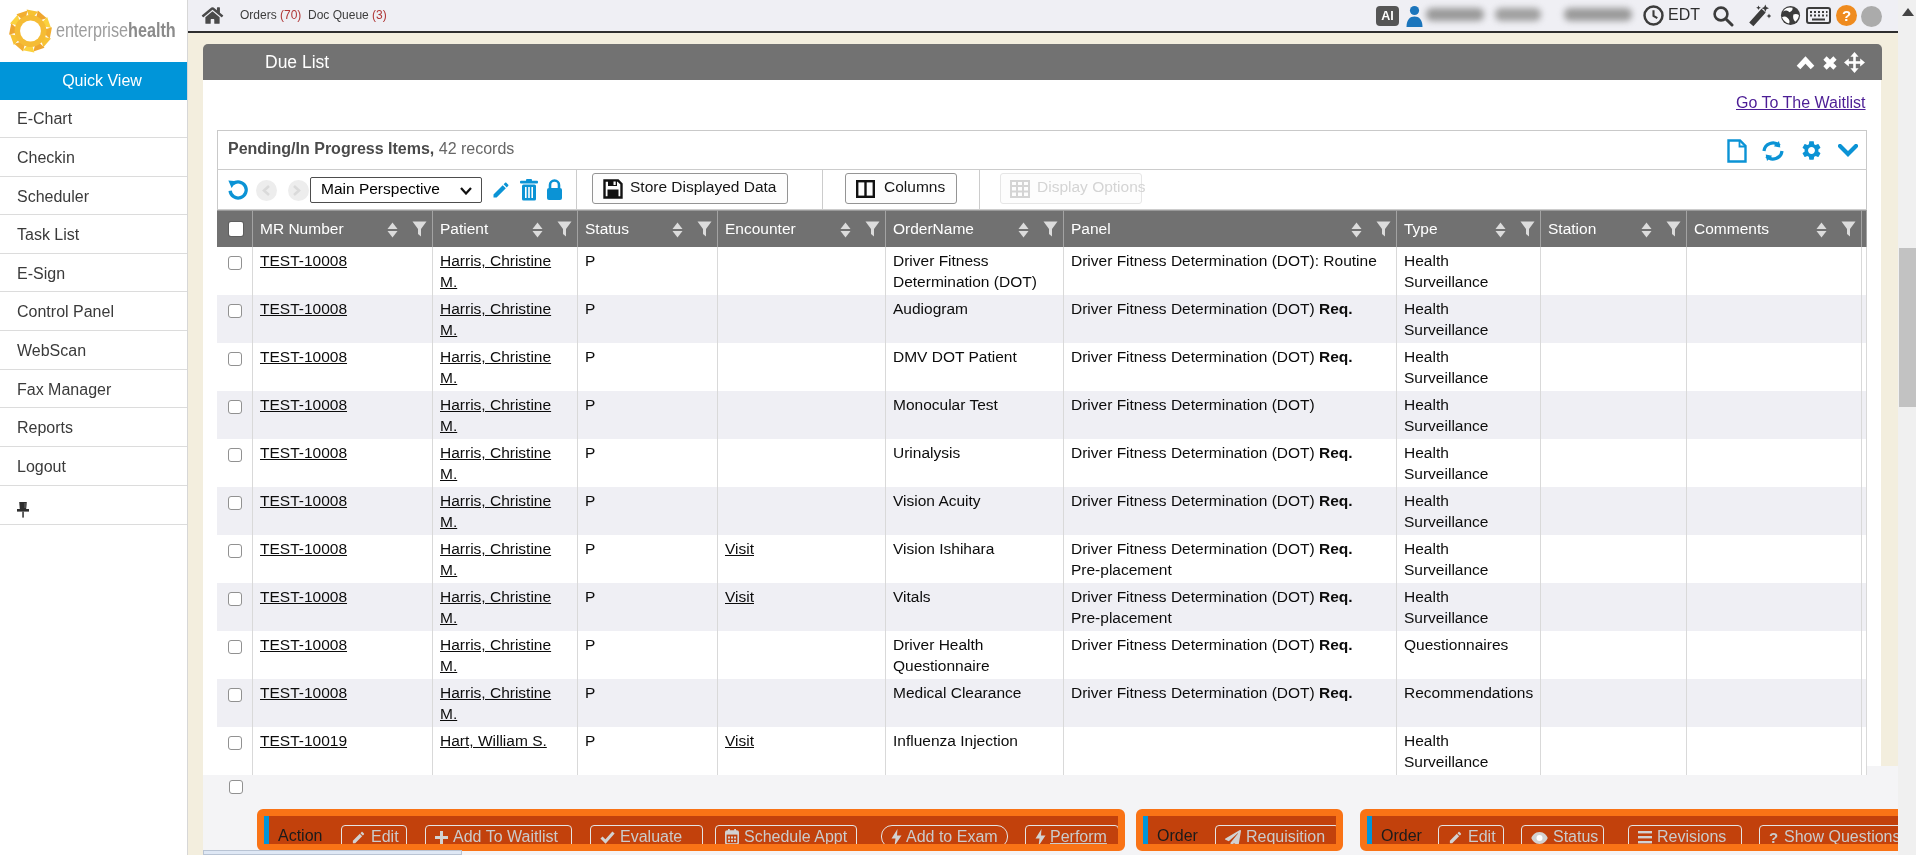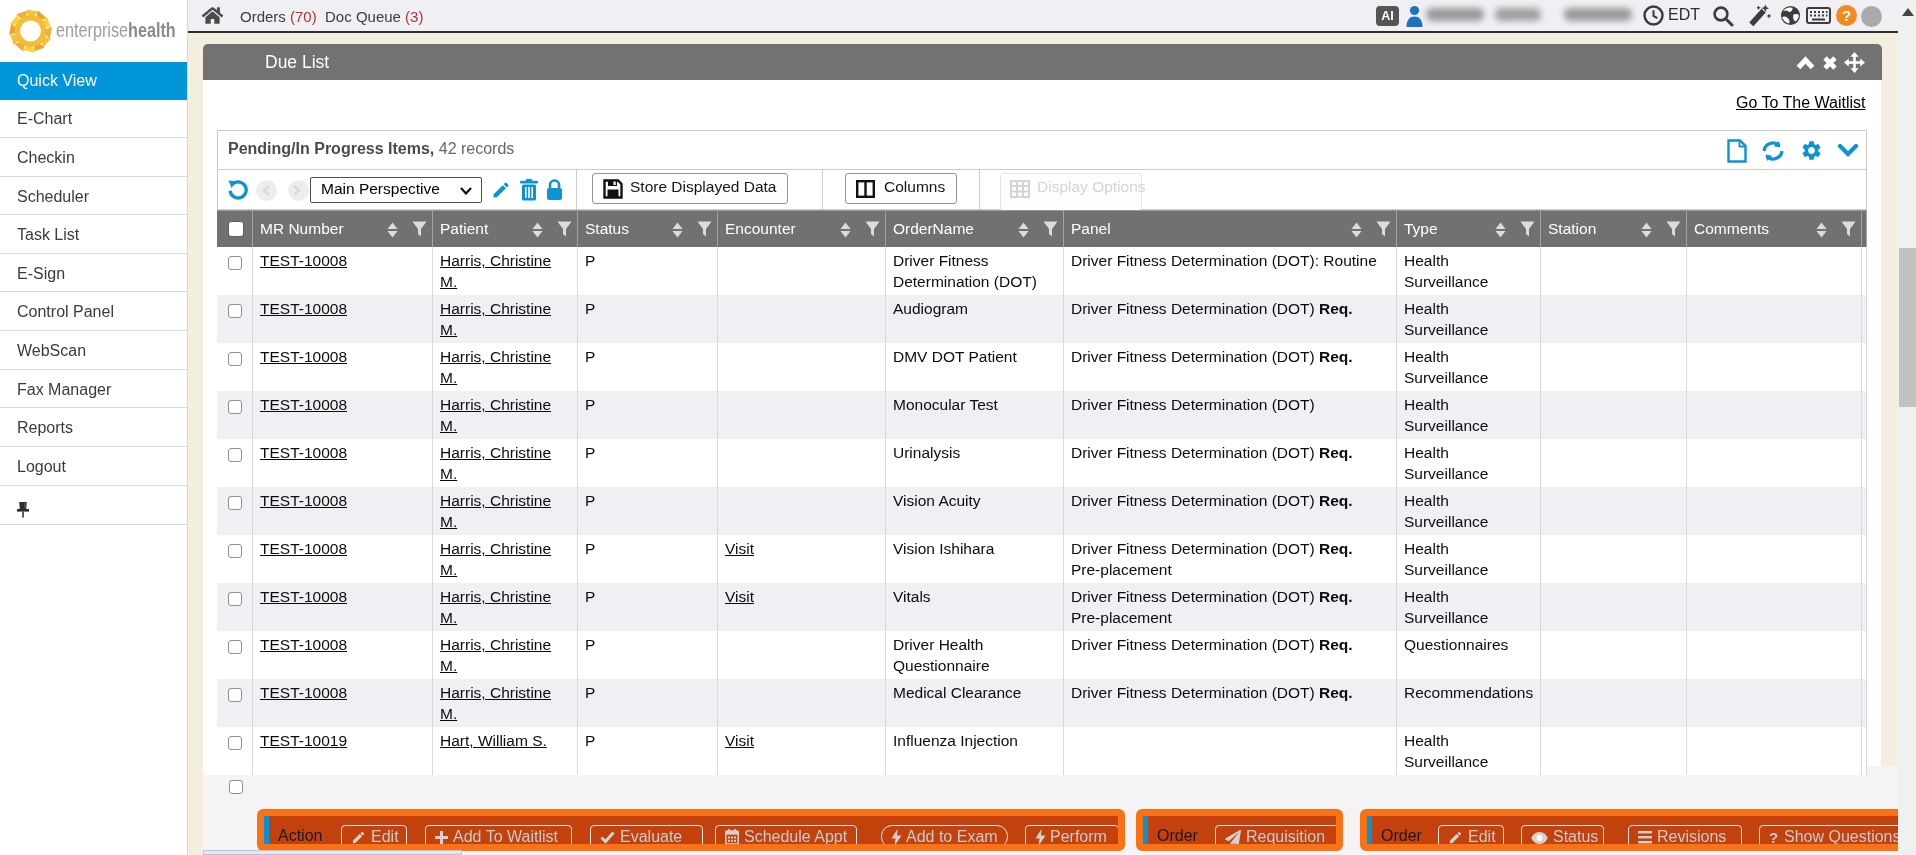--- a/index.html
+++ b/index.html
@@ -9,26 +9,26 @@
   
   #topbar { left:188px; top:0; width:1710px; height:31px; background:#efeff4; }
   #topline { left:188px; top:31px; width:1710px; height:2px; background:#2e2e2e; }
   
   #cream { left:188px; top:33px; width:1710px; height:822px; background:#f3eede; }
   
   #sidebar { left:0; top:0; width:188px; height:855px; background:#fff; border-right:1px solid #d7d7d7; }
   .mitem { position:absolute; left:0; width:187px; border-bottom:1px solid #dcdcdc;
     font-size:16px; color:#3a3a3a; line-height:38px; padding-left:17px; }
   #mactive { position:absolute; left:0; top:62px; width:187px; height:38px; background:#0095d9;
-    color:#fff; font-size:16px; line-height:38px; padding-left:17px; }
+    color:#fff; font-size:16px; line-height:38px; padding-left:17px;text-align:center; }
   
   #panelbody { left:203px; top:80px; width:1678px; height:775px; background:#fff; }
   #panelbar { left:203px; top:44px; width:1679px; height:36px; background:#727272;
     border-radius:5px 5px 0 0; }
-  #waitlist { left:1736px; top:94px; font-size:16px; color:#000000; text-decoration:underline; }
+  #waitlist { left:1736px; top:94px; font-size:16px; color:#4c1d95; text-decoration:underline; }
   
   #pbox { left:217px; top:130px; width:1650px; height:645px; background:#fff; border:1px solid #c9c9c9; }
   #pboxhead { left:217px; top:130px; width:1650px; height:40px; border-bottom:1px solid #cccccc; }
   #pboxtool { left:217px; top:170px; width:1650px; height:40px; border-bottom:1px solid #cccccc; }
   .tsep { position:absolute; top:170px; height:40px; width:1px; background:#cccccc; }
   
   #tbl { position:absolute; left:217px; top:210px; border-collapse:separate; border-spacing:0; table-layout:fixed; width:1650px; }
   #tbl th, #tbl td { box-sizing:border-box; }
   #tbl th { background:#717171; height:37px; border-right:1px solid #a3a3a3;
     font-size:15.5px; font-weight:normal; color:#fff; text-align:left; padding:0 0 0 7px;
@@ -61,21 +61,21 @@
 </style>
 </head>
 <body>
 <div id="topbar" class="abs"></div>
 <div id="topline" class="abs"></div>
 <div id="cream" class="abs"></div>
 
 <svg class="icon" style="left:201px;top:6px" width="23" height="19" viewBox="0 0 576 512">
   <path fill="#4a4a4a" d="M280.37 148.26L96 300.11V464a16 16 0 0 0 16 16l112.06-.29a16 16 0 0 0 15.92-16V368a16 16 0 0 1 16-16h64a16 16 0 0 1 16 16v95.64a16 16 0 0 0 16 16.05L464 480a16 16 0 0 0 16-16V300L295.67 148.26a12.19 12.19 0 0 0-15.3 0zM571.6 251.47L488 182.56V44.05a12 12 0 0 0-12-12h-56a12 12 0 0 0-12 12v72.61L318.47 43a48 48 0 0 0-61 0L4.34 251.47a12 12 0 0 0-1.6 16.9l25.5 31A12 12 0 0 0 45.15 301l235.22-193.74a12.19 12.19 0 0 1 15.3 0L530.9 301a12 12 0 0 0 16.9-1.6l25.5-31a12 12 0 0 0-1.7-16.93z"></path>
 </svg>
-<div class="abs" style="left:240px;top:8px;font-size:15px;color:#3d3d3d;">Orders <span style="color:#b03636;">(70)</span>&nbsp;&nbsp;Doc Queue <span style="color:#b03636;">(3)</span></div>
+<div class="abs" style="left:240px;top:8px;font-size:12px;color:#3d3d3d;">Orders <span style="color:#b03636;">(70)</span>&nbsp;&nbsp;Doc Queue <span style="color:#b03636;">(3)</span></div>
 <div class="abs" style="left:1376px;top:6px;width:23px;height:20px;background:#555555;border-radius:4px;color:#fff;font-size:12.5px;font-weight:bold;text-align:center;line-height:20px;">AI</div>
 <svg class="icon" style="left:1406px;top:5px" width="17" height="22" viewBox="0 0 17 22">
   <circle cx="8.5" cy="5.5" r="4.6" fill="#1b75bc"></circle>
     <path d="M0.5 22 C0.5 14.5 4 11.5 8.5 11.5 C13 11.5 16.5 14.5 16.5 22 Z" fill="#1b75bc"></path>
 </svg>
 <div class="abs" style="left:1426px;top:8px;width:58px;height:13px;background:#9a9a9a;border-radius:6px;filter:blur(3px);"></div>
 <div class="abs" style="left:1495px;top:8px;width:46px;height:13px;background:#a0a0a0;border-radius:6px;filter:blur(3px);"></div>
 <div class="abs" style="left:1564px;top:8px;width:68px;height:13px;background:#9a9a9a;border-radius:6px;filter:blur(3px);"></div>
 <svg class="icon" style="left:1643px;top:5px" width="21" height="21" viewBox="0 0 22 22">
   <circle cx="11" cy="11" r="9.4" fill="none" stroke="#3c3c3c" stroke-width="2.6"></circle>
@@ -207,21 +207,21 @@
 </div>
 <div class="tsep" style="left:822px;"></div>
 <div class="abs" style="left:845px;top:173px;width:112px;height:31px;border:1px solid #949494;border-radius:3px;background:#fdfdfd;">
   <svg style="position:absolute;left:10px;top:6px" width="19" height="18" viewBox="0 0 19 18">
     <rect x="1.2" y="1.2" width="16.6" height="15.6" fill="none" stroke="#111" stroke-width="2.4"></rect>
     <line x1="9.5" y1="1" x2="9.5" y2="17" stroke="#111" stroke-width="2.4"></line>
   </svg>
   <div style="position:absolute;left:38px;top:4px;font-size:15.5px;color:#151515;">Columns</div>
 </div>
 <div class="tsep" style="left:979px;"></div>
-<div class="abs" style="left:1000px;top:173px;width:142px;height:38px;border:1px solid #e6e6e6;border-radius:3px;background:#fdfdfd;white-space:nowrap;">
+<div class="abs" style="left:1000px;top:173px;width:142px;height:31px;border:1px solid #e6e6e6;border-radius:3px;background:#fdfdfd;white-space:nowrap;">
   <svg style="position:absolute;left:9px;top:6px" width="20" height="18" viewBox="0 0 20 18">
     <g fill="none" stroke="#d4d4d4" stroke-width="2">
       <rect x="1" y="1" width="18" height="16"></rect>
       <line x1="1" y1="6" x2="19" y2="6"></line>
         <line x1="1" y1="11.5" x2="19" y2="11.5"></line>
       <line x1="7" y1="1" x2="7" y2="17"></line>
         <line x1="13" y1="1" x2="13" y2="17"></line>
     </g>
   </svg>
   <div style="position:absolute;left:36px;top:4px;font-size:15.5px;color:#d4d4d4;">Display Options</div>
@@ -476,21 +476,21 @@
           <rect x="3" y="10.8" width="2" height="2"></rect>
           <rect x="6" y="10.8" width="2" height="2"></rect>
           <rect x="9" y="10.8" width="2" height="2"></rect>
         </g>
       </svg><span style="margin-left:28px;">Schedule Appt</span></div>
   <div class="gbtn" style="left:617px;width:127px;border-radius:11px;"><svg style="position:absolute;left:9px;top:3px" width="11" height="17" viewBox="0 0 11 17">
         <path d="M6.5 0 L0.5 9.5 L4.5 9.5 L3.5 17 L10.5 6.5 L6 6.5 Z" fill="#d2d2d2"></path>
       </svg><span style="margin-left:24px;">Add to Exam</span></div>
   <div class="gbtn" style="left:761px;width:94px;"><svg style="position:absolute;left:9px;top:3px" width="11" height="17" viewBox="0 0 11 17">
         <path d="M6.5 0 L0.5 9.5 L4.5 9.5 L3.5 17 L10.5 6.5 L6 6.5 Z" fill="#d2d2d2"></path>
-      </svg><span style="margin-left:24px;">Perform</span></div>
+      </svg><span style="margin-left:24px;text-decoration:underline;">Perform</span></div>
 </div>
 
 <div class="grp" style="left:1136px;width:207px;">
   <div class="grpblue"></div>
   <div class="grplabel" style="left:14px;">Order</div>
   <div class="gbtn" style="left:72px;width:124px;"><svg style="position:absolute;left:9px;top:4px" width="16" height="16" viewBox="0 0 512 512">
         <path fill="#d2d2d2" d="M476 3.2L12.5 270.6c-18.1 10.4-15.8 35.6 2.2 43.2L121 358.4l287.3-253.2c5.5-4.9 13.3 2.6 8.6 8.3L176 407v80.5c0 23.6 28.5 32.9 42.5 15.8L282 426l124.6 52.2c14.2 6 30.4-2.9 33-18.2l72-432C515 7.8 493.3-6.8 476 3.2z"></path>
       </svg><span style="margin-left:30px;">Requisition</span></div>
 </div>
 

